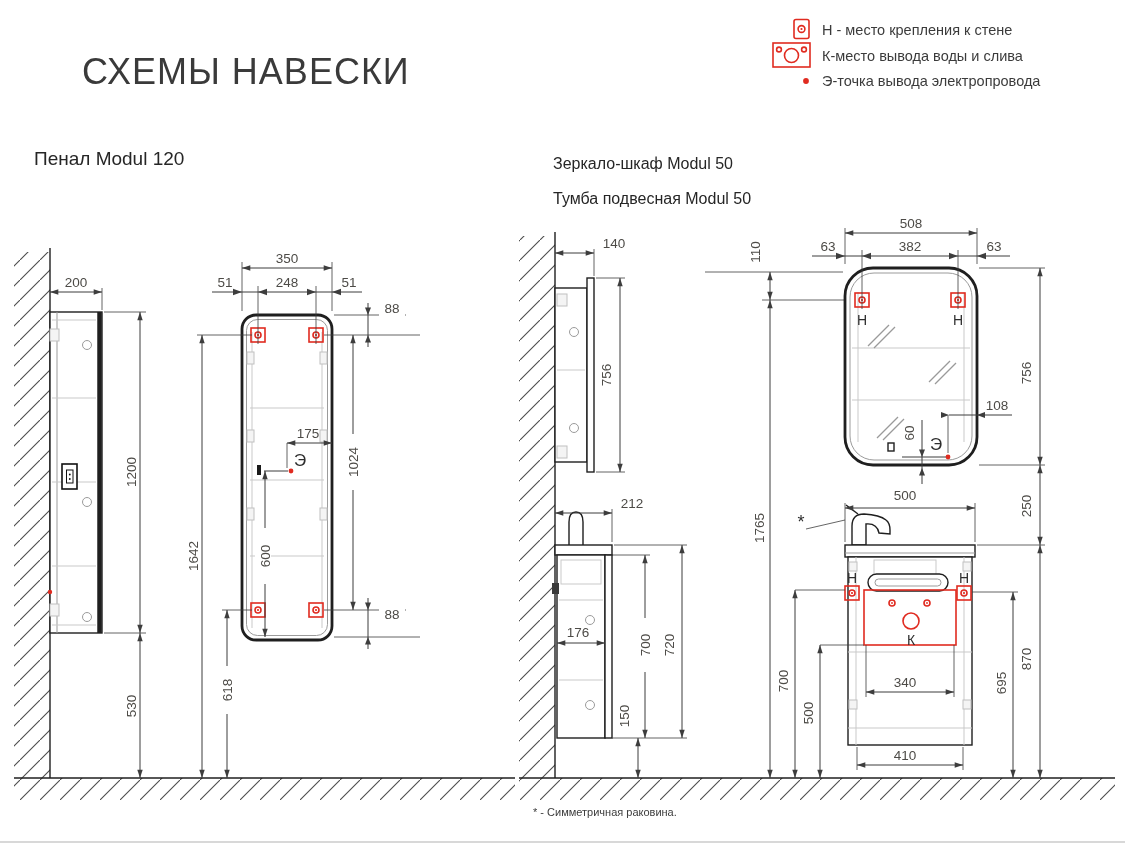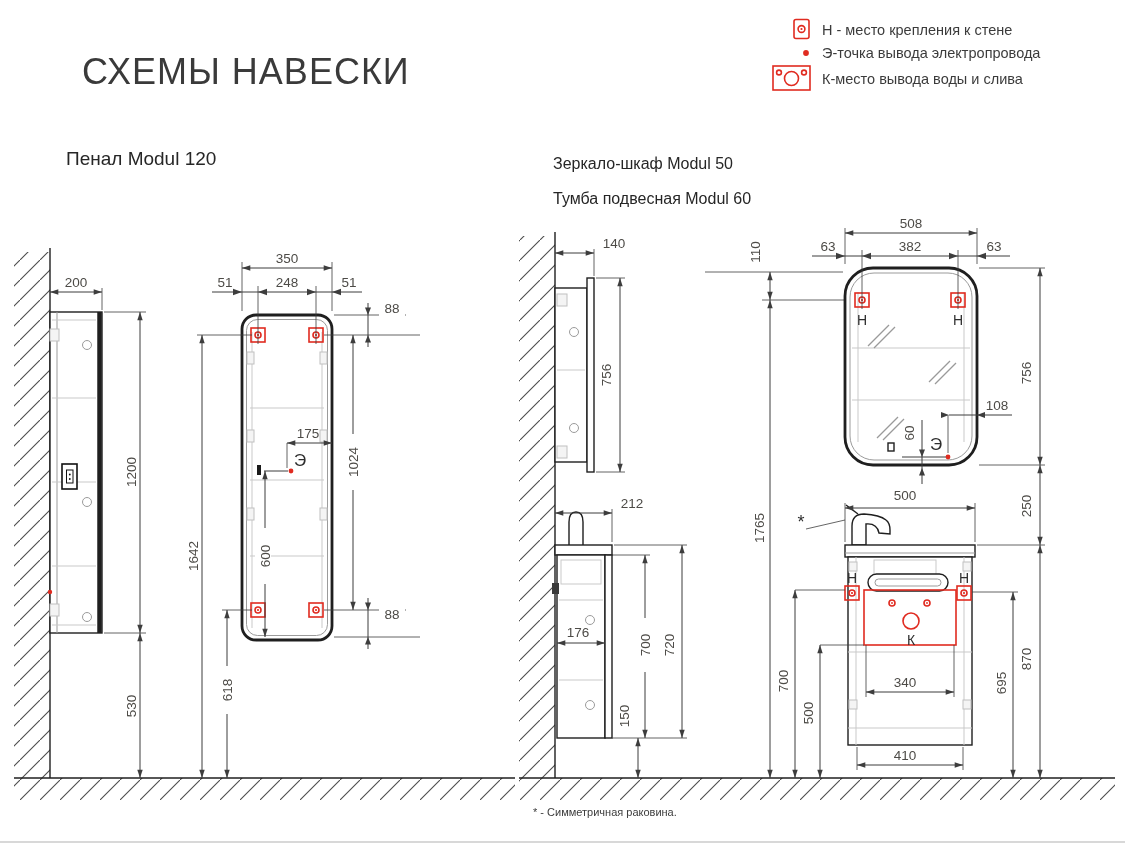--- a/index.html
+++ b/index.html
@@ -6,21 +6,21 @@
     --red:#e02b20; --line:#1f1f1f; --dim-line:#3d3d3d; --dim-text:#4d4b47;
   }
   html,body{margin:0;padding:0;background:#fff;width:1125px;height:850px;overflow:hidden;
     font-family:"Liberation Sans",sans-serif;}
   .abs{position:absolute;}
   #page-title{left:82px;top:26px;font-size:36px;color:#3a3a3a;letter-spacing:1px;margin-top:25px;}
   #legend{left:766px;top:18px;}
   .legend-row{display:flex;align-items:center;margin-bottom:1px;text-align:center;}
   .legend-icon{width:46px;display:flex;justify-content:flex-end;align-items:center;}
   .legend-label{margin-left:10px;font-size:14.5px;color:#3b3b3b;line-height:22px;white-space:nowrap;}
-  #penal-heading{left:66px;top:148px;font-size:19px;color:#262626;text-align:right;}
+  #penal-heading{left:34px;top:148px;font-size:19px;color:#262626;text-align:right;}
   #modul50-heading{left:553px;top:146px;font-size:16px;color:#262626;line-height:35px;}
   #footnote{left:533px;top:806px;font-size:11px;color:#3c3c3c;line-height:13px;}
   #footnote .fn2{margin-left:20px;}
   #bottom-divider{left:0;top:841px;width:1125px;height:2px;background:#d8d8d8;}
   svg{position:absolute;left:0;top:0;}
   .ln{stroke:var(--line);stroke-width:1.4;fill:none;}
   .ln2{stroke:var(--line);stroke-width:2.8;fill:none;}
   .face{stroke:var(--line);stroke-width:4.5;fill:none;}
   .thin{stroke:#9b9b9b;stroke-width:1;fill:none;}
   .lighter{stroke:#c9c9c9;stroke-width:1;fill:none;}
@@ -48,43 +48,43 @@
       <svg width="20" height="23" style="position:static">
         <rect x="2" y="1.5" width="15" height="19" rx="2" class="red"></rect>
         <circle cx="9.5" cy="11" r="3.4" class="red" stroke-width="1.4"></circle>
         <circle cx="9.5" cy="11" r="1.1" class="redf"></circle>
       </svg>
     </span>
     <span class="legend-label">Н - место крепления к стене</span>
   </div>
   <div class="legend-row">
     <span class="legend-icon">
-      <svg width="12" height="12" style="position:static">
-          <circle cx="6" cy="6" r="2.9" class="redf"></circle>
-        </svg>
-    </span>
-    <span class="legend-label">Э-точка вывода электропровода</span>
-  </div>
-  <div class="legend-row">
-    <span class="legend-icon">
       <svg width="40" height="27" style="position:static">
         <rect x="1" y="1" width="37" height="24" class="red"></rect>
         <circle cx="19.5" cy="13.5" r="7" class="red"></circle>
         <circle cx="7" cy="7.5" r="2.4" class="red" stroke-width="1.3"></circle>
         <circle cx="32" cy="7.5" r="2.4" class="red" stroke-width="1.3"></circle>
       </svg>
     </span>
     <span class="legend-label">К-место вывода воды и слива</span>
   </div>
+  <div class="legend-row">
+    <span class="legend-icon">
+      <svg width="12" height="12" style="position:static">
+          <circle cx="6" cy="6" r="2.9" class="redf"></circle>
+        </svg>
+    </span>
+    <span class="legend-label">Э-точка вывода электропровода</span>
+  </div>
 </div>
 
 <div class="abs" id="penal-heading">Пенал Modul 120</div>
 <div class="abs" id="modul50-heading">
   <div>Зеркало-шкаф Modul 50</div>
-  <div>Тумба подвесная Modul 60</div>
+  <div>Тумба подвесная Modul 50</div>
 </div>
 
 <svg width="1125" height="850">
   <defs>
     <pattern id="hatch" width="20" height="20" patternUnits="userSpaceOnUse">
       <path d="M0,20 L20,0" stroke="#4a4a4a" stroke-width="1.1"></path>
     </pattern>
     <marker id="ae" markerWidth="10" markerHeight="8" refX="8.6" refY="3.5" orient="auto" markerUnits="userSpaceOnUse">
       <path d="M0.3,0.8 L8.6,3.5 L0.3,6.2 Z" fill="#3d3d3d"></path>
     </marker>

